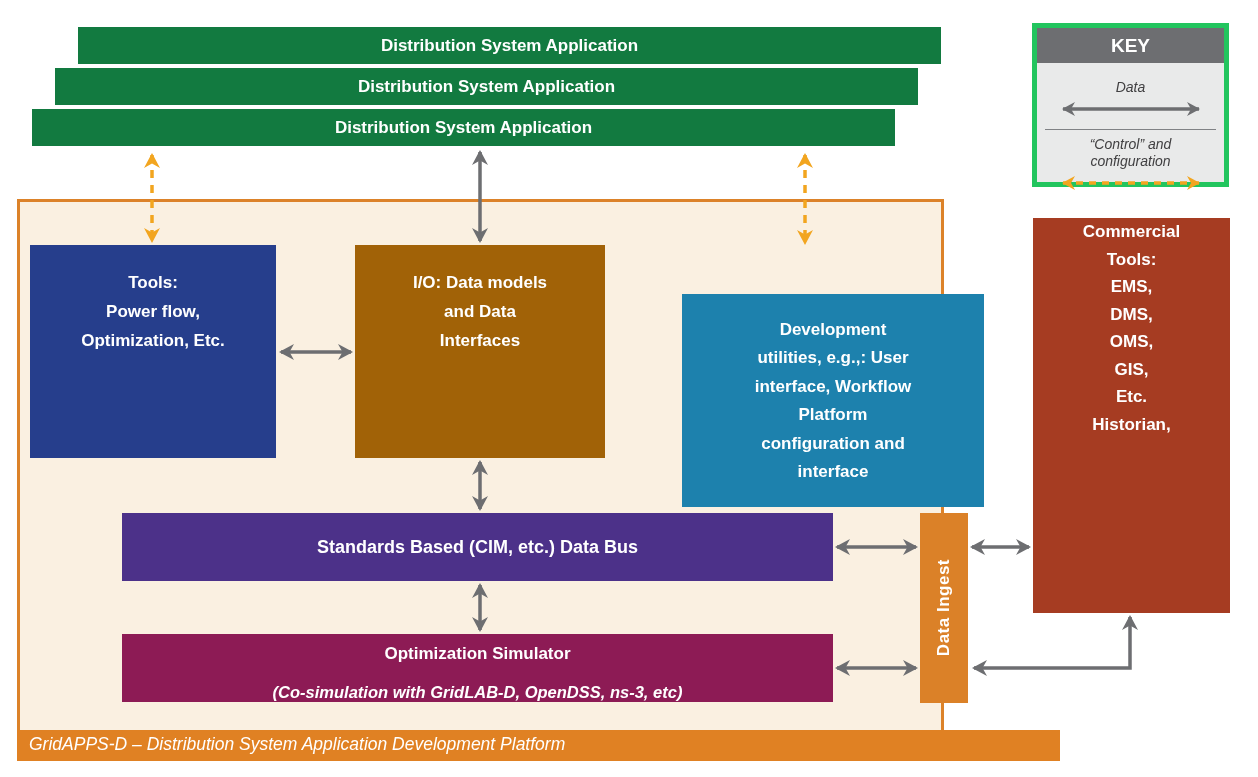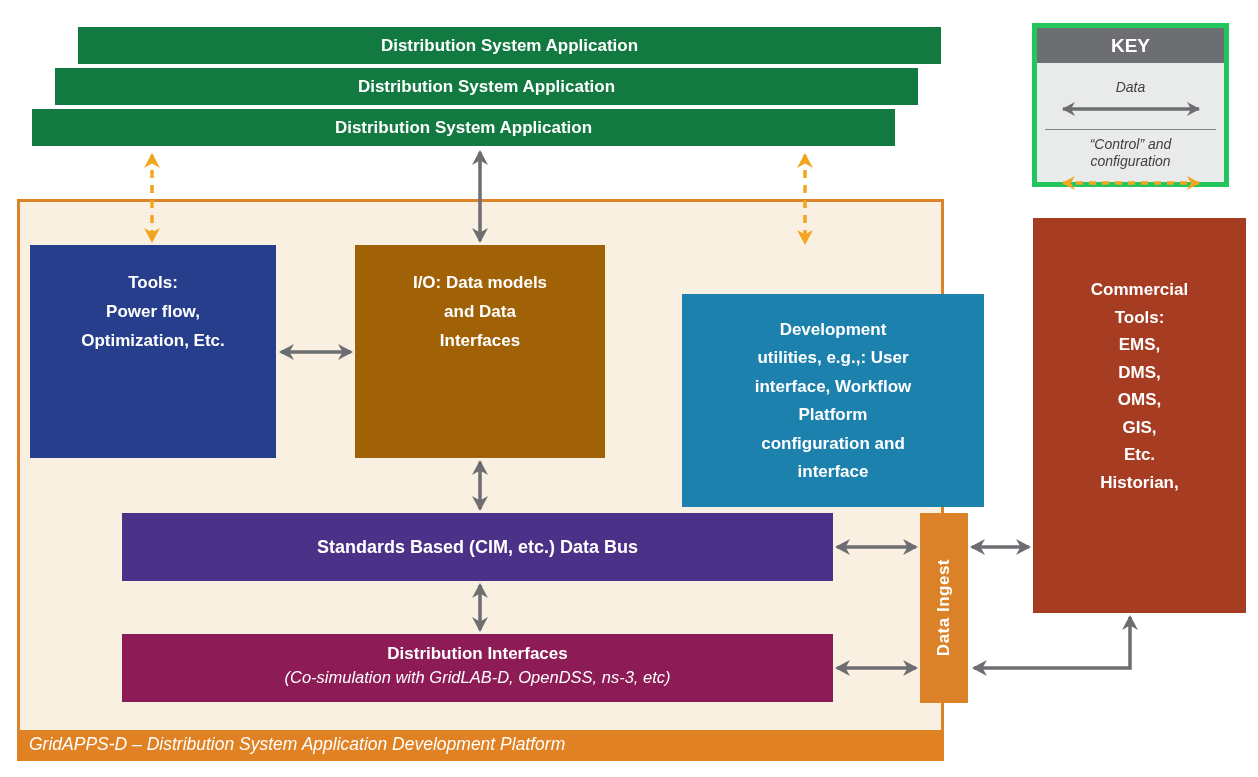--- a/index.html
+++ b/index.html
@@ -61,21 +61,21 @@
 
   
   #platform {
     left: 17px; top: 199px; width: 927px; height: 562px;
     background: #FAF0E1;
     border: 3px solid #DC8229;
     z-index: 1;
   }
   #platform-caption-bar {
     position: absolute;
-    left: 17px; top: 730px; width: 927px; height: 31px;
+    left: 17px; top: 730px; width: 1043px; height: 31px;
     background: #E08123;
     color: #ffffff;
     font-style: italic;
     font-size: 17.5px;
     line-height: 29px;
     padding-left: 12px;
     z-index: 2;
   }
 
   
@@ -89,39 +89,38 @@
   }
   .node .ln { display: block; }
 
   #tools-box { left: 30px;  top: 245px; width: 246px; height: 213px; background: #263E8C; padding-top: 24px; line-height: 1.7; }
   #io-box    { left: 355px; top: 245px; width: 250px; height: 213px; background: #a16207; padding-top: 24px; line-height: 1.7; }
   #dev-box   { left: 682px; top: 247px; width: 302px; height: 213px; background: #1D81AD; padding-top: 22px; line-height: 1.67; margin-top: 47px; }
 
   #data-bus  { left: 122px; top: 513px; width: 711px; height: 68px; background: #4C3189; line-height: 68px; font-size: 18px; }
 
   #simulator { left: 122px; top: 634px; width: 711px; height: 68px; background: #8D1B55; padding-top: 10px; }
-  #simulator .sub { font-style: italic; font-weight: normal; font-size: 16.5px; margin-top: 4px; text-align: center; }
+  #simulator .sub { font-style: italic; font-weight: bold; font-size: 16.5px; margin-top: 19px; text-align: center; }
 
   #data-ingest {
     left: 920px; top: 513px; width: 48px; height: 190px;
     background: #DB8128;
     z-index: 3;
     display: flex; align-items: center; justify-content: center;
   }
   #data-ingest span {
     writing-mode: vertical-rl;
     transform: rotate(180deg);
     font-size: 17px;
     letter-spacing: 0.5px;
   }
 
   #commercial-box {
-    left: 1033px; top: 218px; width: 213px; height: 395px;
+    left: 1033px; top: 218px; width: 197px; height: 395px;
     background: #A63C22;
-    padding-top: 58px;
     line-height: 1.62;
   }
 
   
   #arrow-layer {
     position: absolute;
     left: 0; top: 0; width: 1258px; height: 777px;
     z-index: 4;
     pointer-events: none;
   }
@@ -183,21 +182,21 @@
     <span class="ln">utilities, e.g.,: User</span>
     <span class="ln">interface, Workflow</span>
     <span class="ln">Platform</span>
     <span class="ln">configuration and</span>
     <span class="ln">interface</span>
   </div>
 
   <div class="node" id="data-bus">Standards Based (CIM, etc.) Data Bus</div>
 
   <div class="node" id="simulator">
-    <span class="ln">Distribution Interfaces</span>
+    <span class="ln">Optimization Simulator</span>
     <span class="ln sub">(Co-simulation with GridLAB-D, OpenDSS, ns-3, etc)</span>
   </div>
 
   <div class="node" id="data-ingest">
     <span>Data Ingest</span>
   </div>
 
   <div class="node" id="commercial-box">
     <span class="ln">Commercial</span>
     <span class="ln">Tools:</span>

